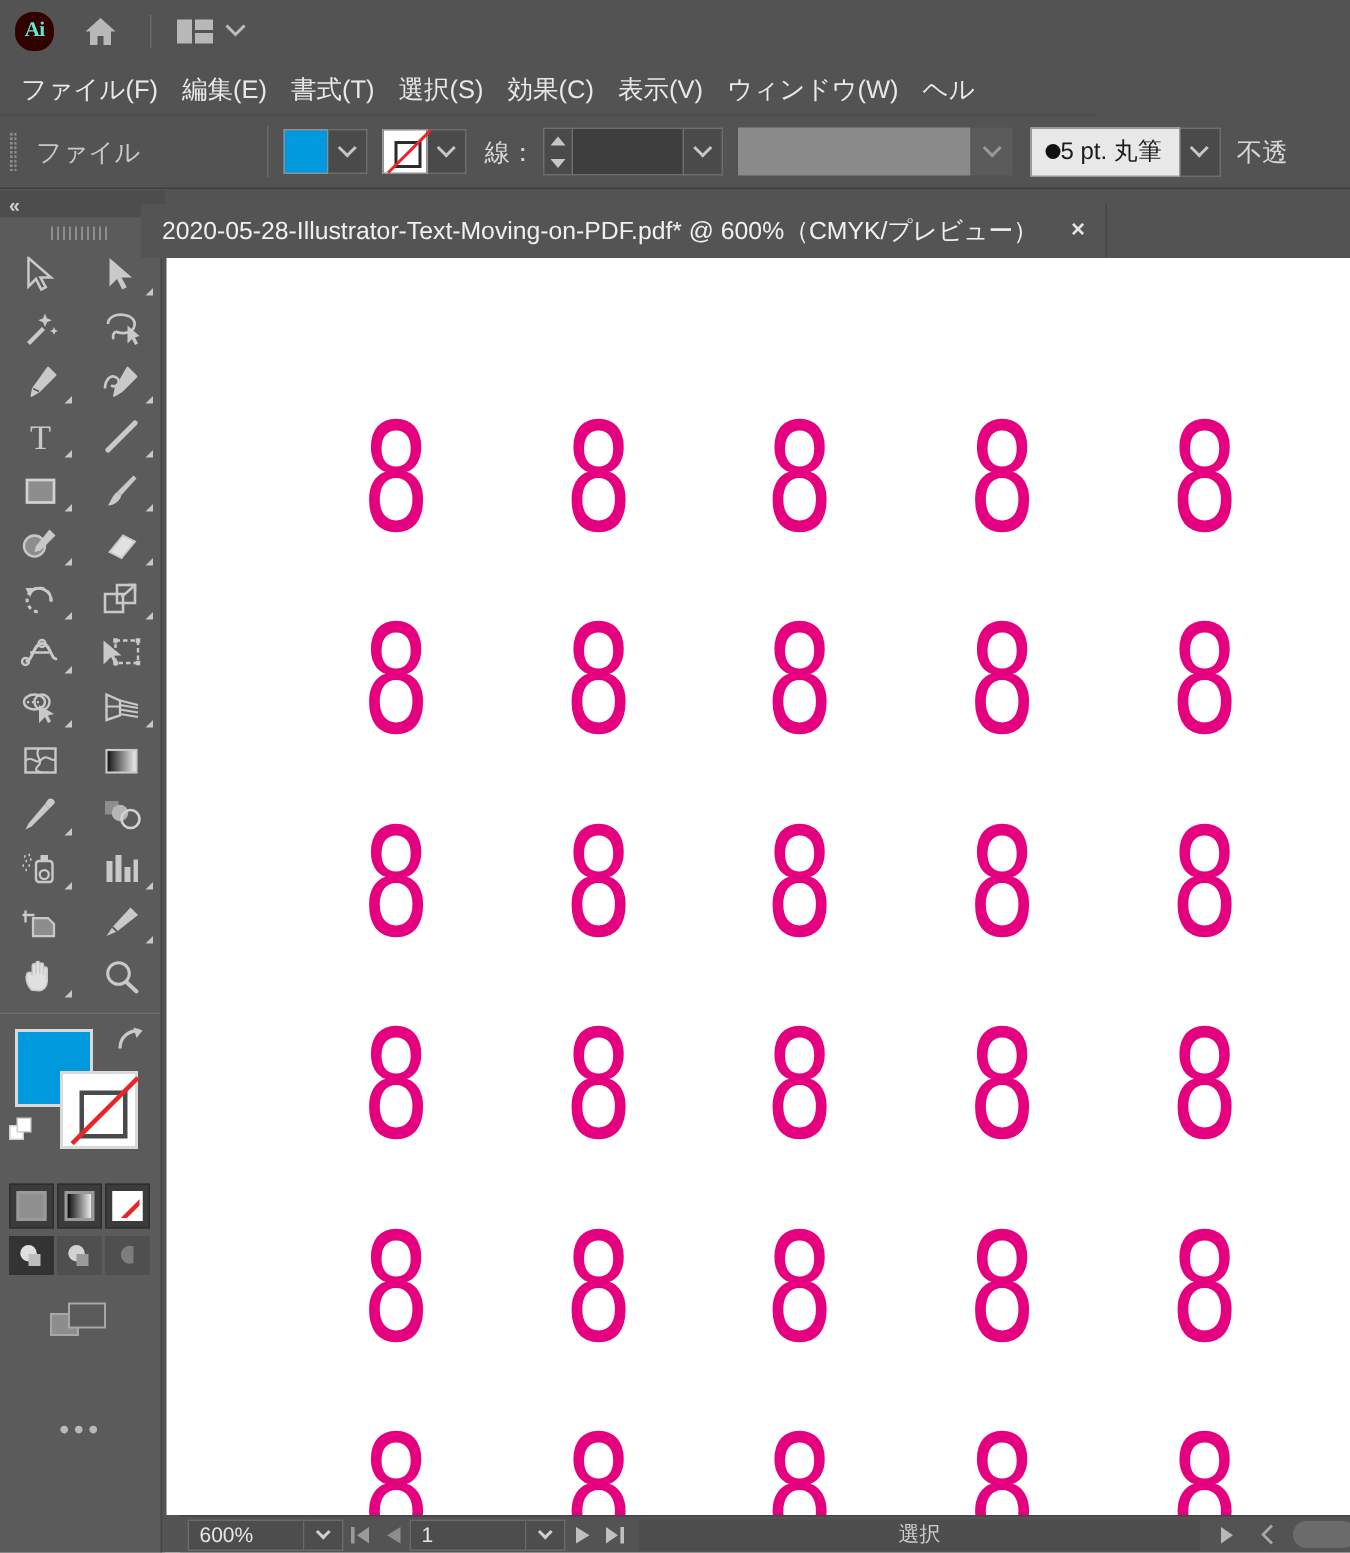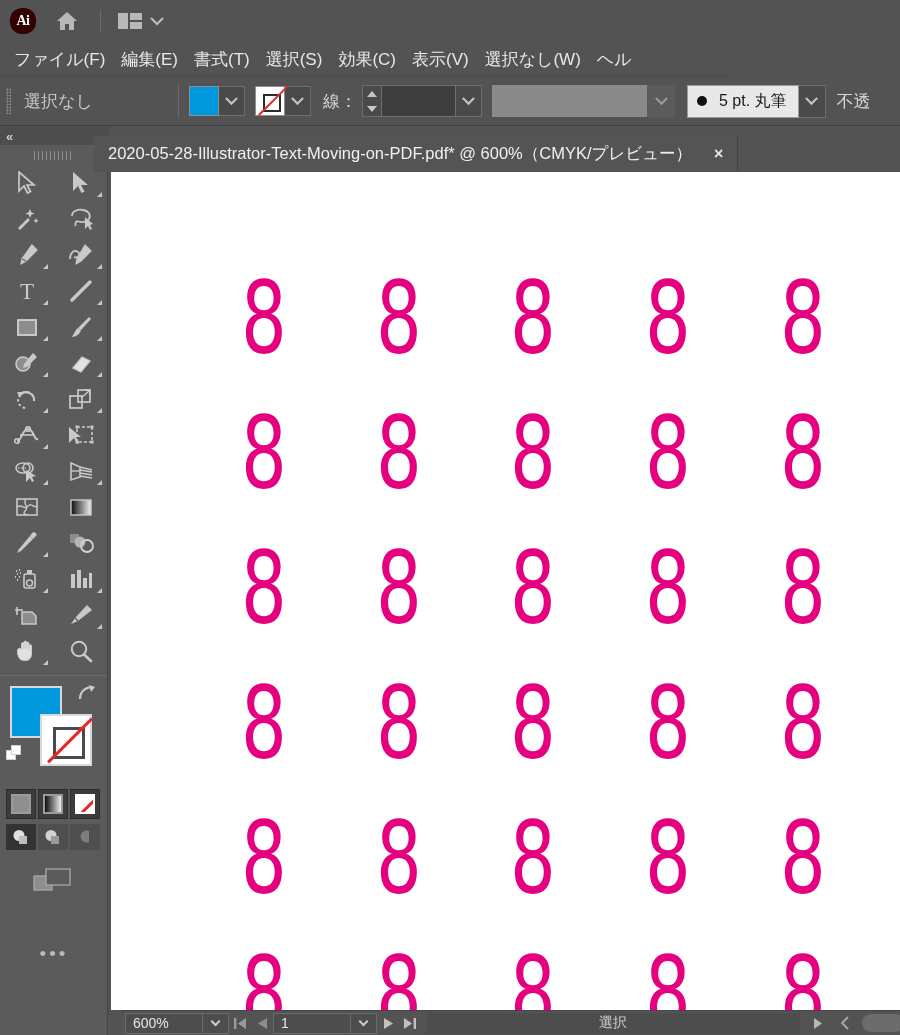--- a/index.html
+++ b/index.html
@@ -17,21 +17,21 @@
     height: 42px; width: 900px;
     background: #535353;
     display: flex; align-items: center;
     padding-left: 10px;
     position: relative;
   }
   #ai-logo {
     width: 26px; height: 26px;
     background: #330000;
     border-radius: 12px;
-    color: #ffffff;
+    color: #5eead4;
     font-size: 14px; font-weight: bold;
     display: flex; align-items: center; justify-content: center;
     font-family: "Liberation Serif", serif;
     letter-spacing: -0.5px;
   }
   #home-btn {
     margin-left: 16px;
     width: 30px; height: 28px;
     display: flex; align-items: center; justify-content: center;
   }
@@ -138,21 +138,21 @@
     width: 28px; height: 32px;
     background: #5b5b5b; display: flex; align-items: center; justify-content: center;
   }
   .chev-dim {
     width: 9px; height: 9px;
     border-right: 2px solid #9a9a9a; border-bottom: 2px solid #9a9a9a;
     transform: rotate(45deg) translate(-2px,-2px);
   }
   #brush-field {
     height: 33px; background: #E8E8E8;
-    display: flex; align-items: center; gap: 12px;
+    display: flex; align-items: center; 
     padding: 0 11px 0 9px;
     border: 1px solid #9a9a9a;
     margin-left: 12px;
   }
   #brush-dot { width: 10px; height: 10px; border-radius: 50%; background: #111; }
   #brush-label { color: #1a1a1a; font-size: 16px; white-space: nowrap; }
   #brush-dd {
     width: 27px; height: 33px; background: #4a4a4a;
     border: 1px solid #6d6d6d; border-left: none;
     display: flex; align-items: center; justify-content: center;
@@ -368,27 +368,27 @@
   </div>
 </div>
 
 <div id="menu-bar">
   <div class="menu-item">ファイル(F)</div>
   <div class="menu-item">編集(E)</div>
   <div class="menu-item">書式(T)</div>
   <div class="menu-item">選択(S)</div>
   <div class="menu-item">効果(C)</div>
   <div class="menu-item">表示(V)</div>
-  <div class="menu-item">選択なし(W)</div>
+  <div class="menu-item">ウィンドウ(W)</div>
   <div class="menu-item">ヘル</div>
 </div>
 
 <div id="control-bar">
   <div class="gripper"></div>
-  <div id="selection-status">選択なし</div>
+  <div id="selection-status">ファイル</div>
   <div class="ctl-sep"></div>
 
   <div class="swatch-group">
     <div class="swatch-box swatch-fill"></div>
     <div class="dd-btn">
         <span class="chev"></span>
       </div>
   </div>
 
   <div class="swatch-group">

